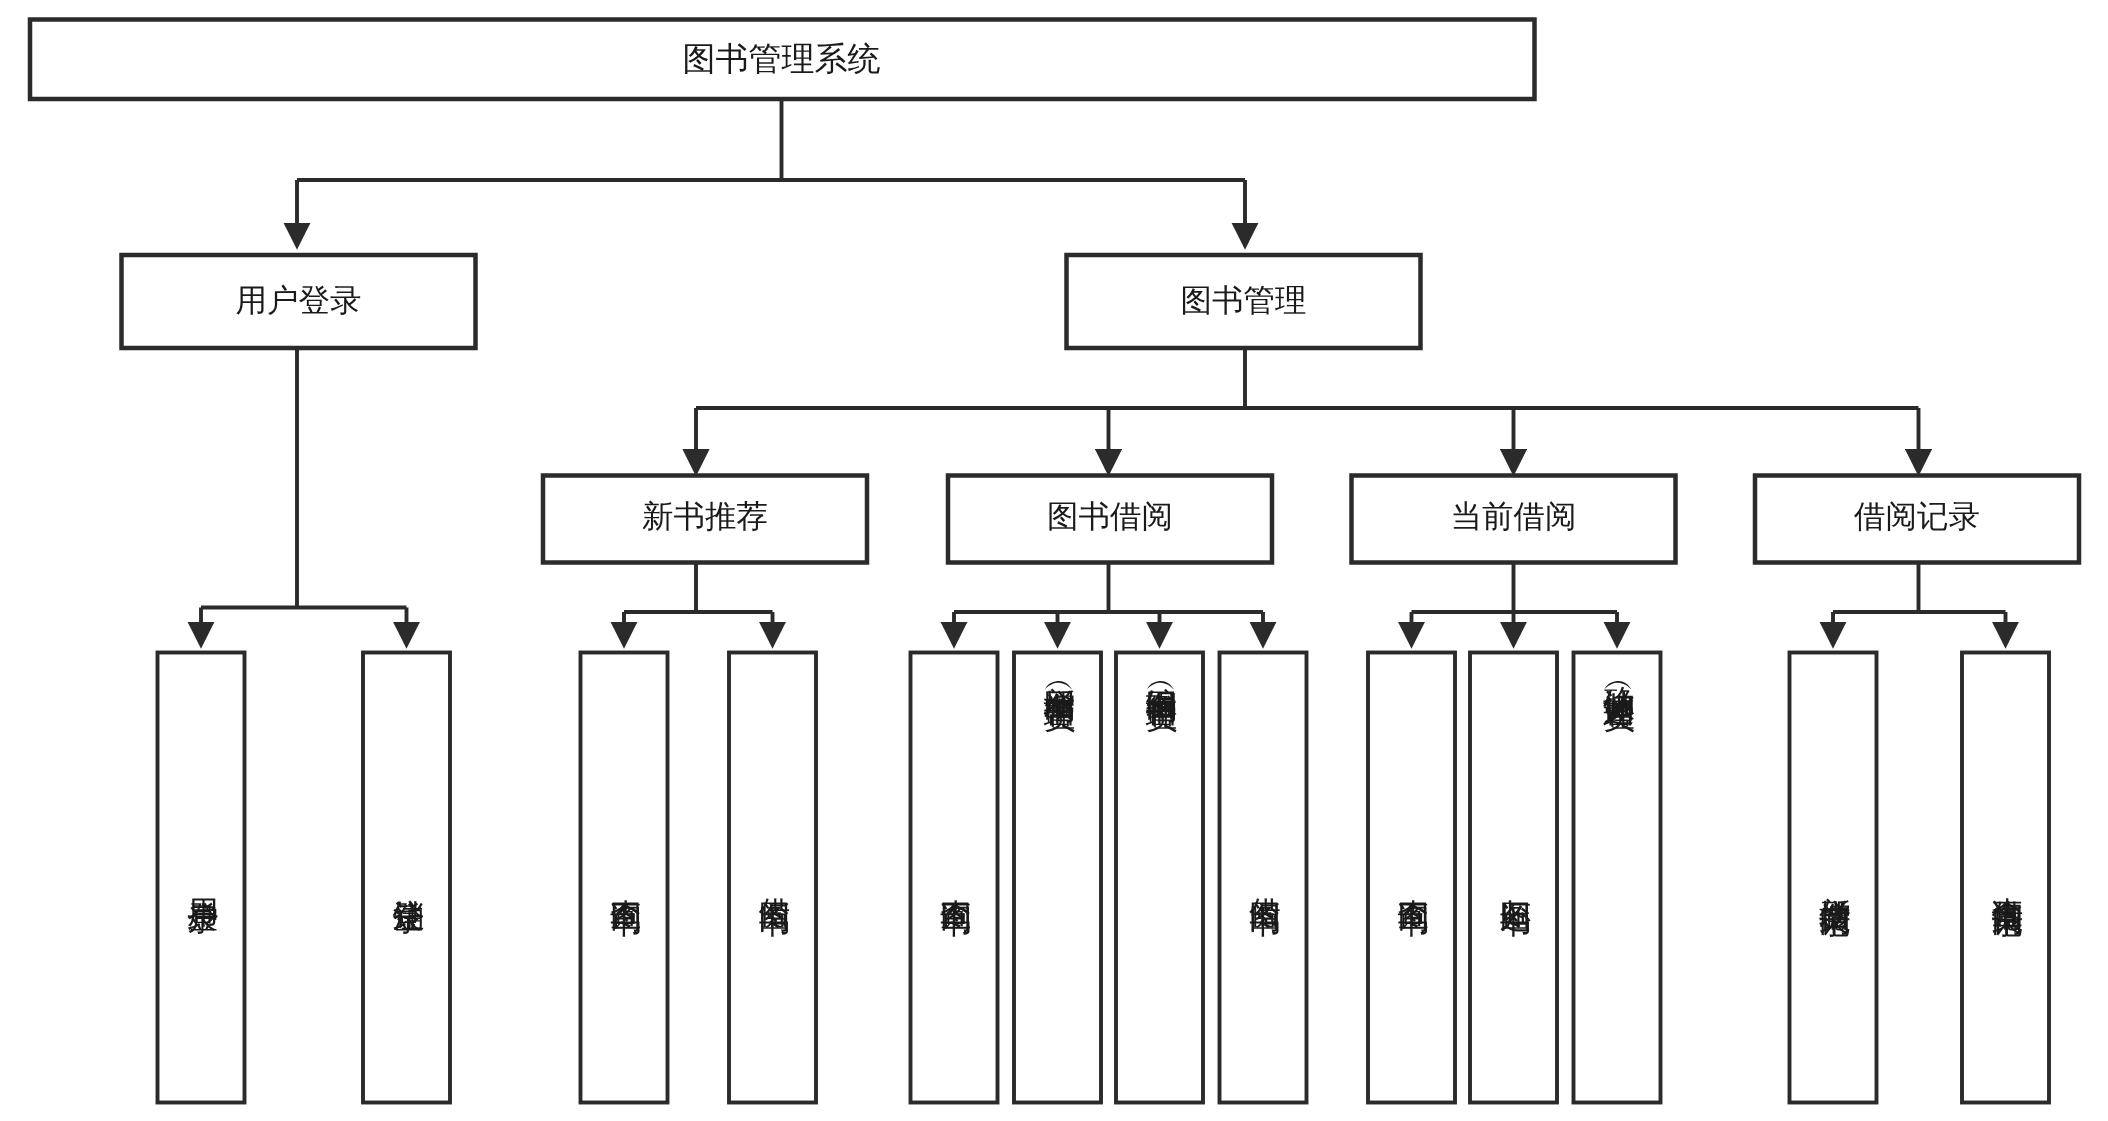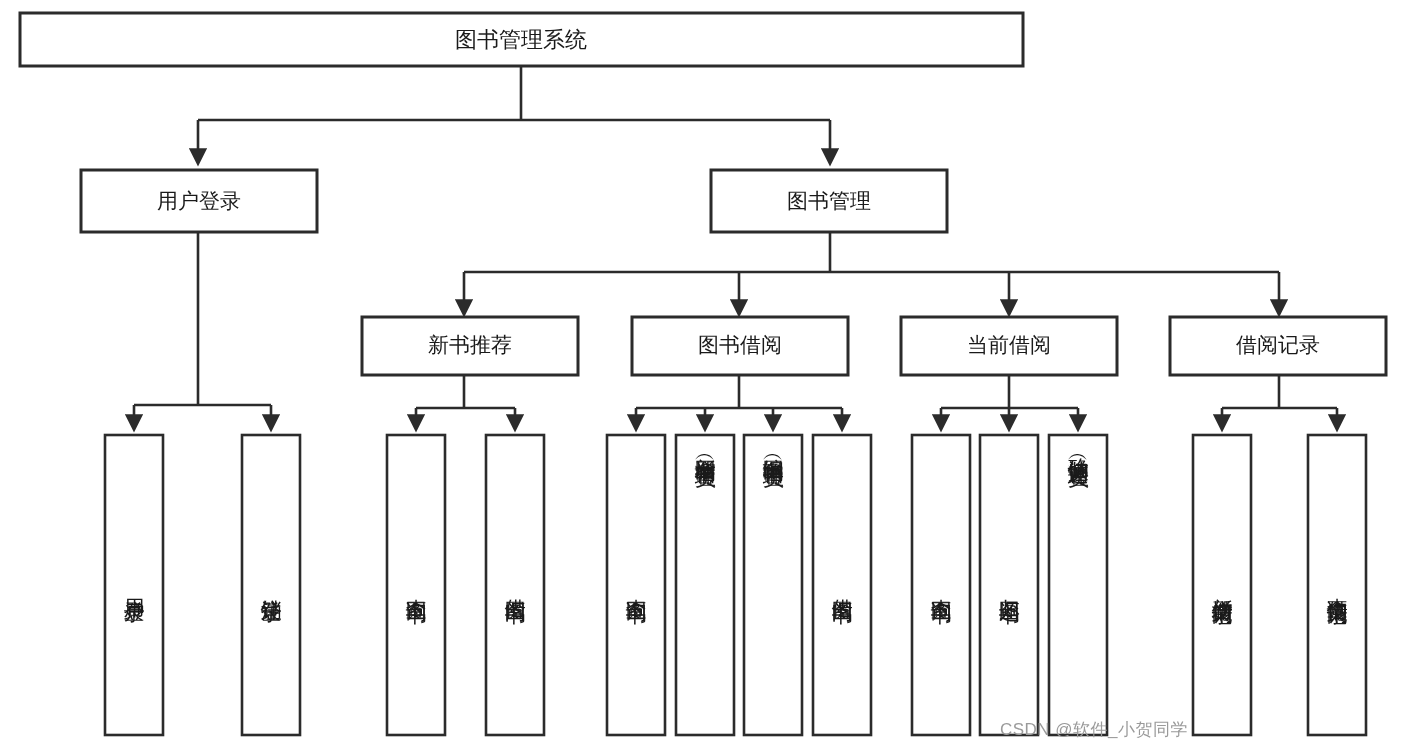--- a/index.html
+++ b/index.html
@@ -238,15 +238,14 @@
     <span class="leaf-label" style="padding-top:6px;">确认归还（管理员）</span>
   </div>
 
   <div class="leaf-label-wrap" style="left:1193px; top:435px; width:58px; height:300px;">
     <span class="leaf-label">新增借阅记录</span>
   </div>
   <div class="leaf-label-wrap" style="left:1308px; top:435px; width:58px; height:300px;">
     <span class="leaf-label">查询借阅记录</span>
   </div>
 
-  <div id="watermark">CSDN @软件_小贺同学</div>
 
 </div>
 
 </body></html>

